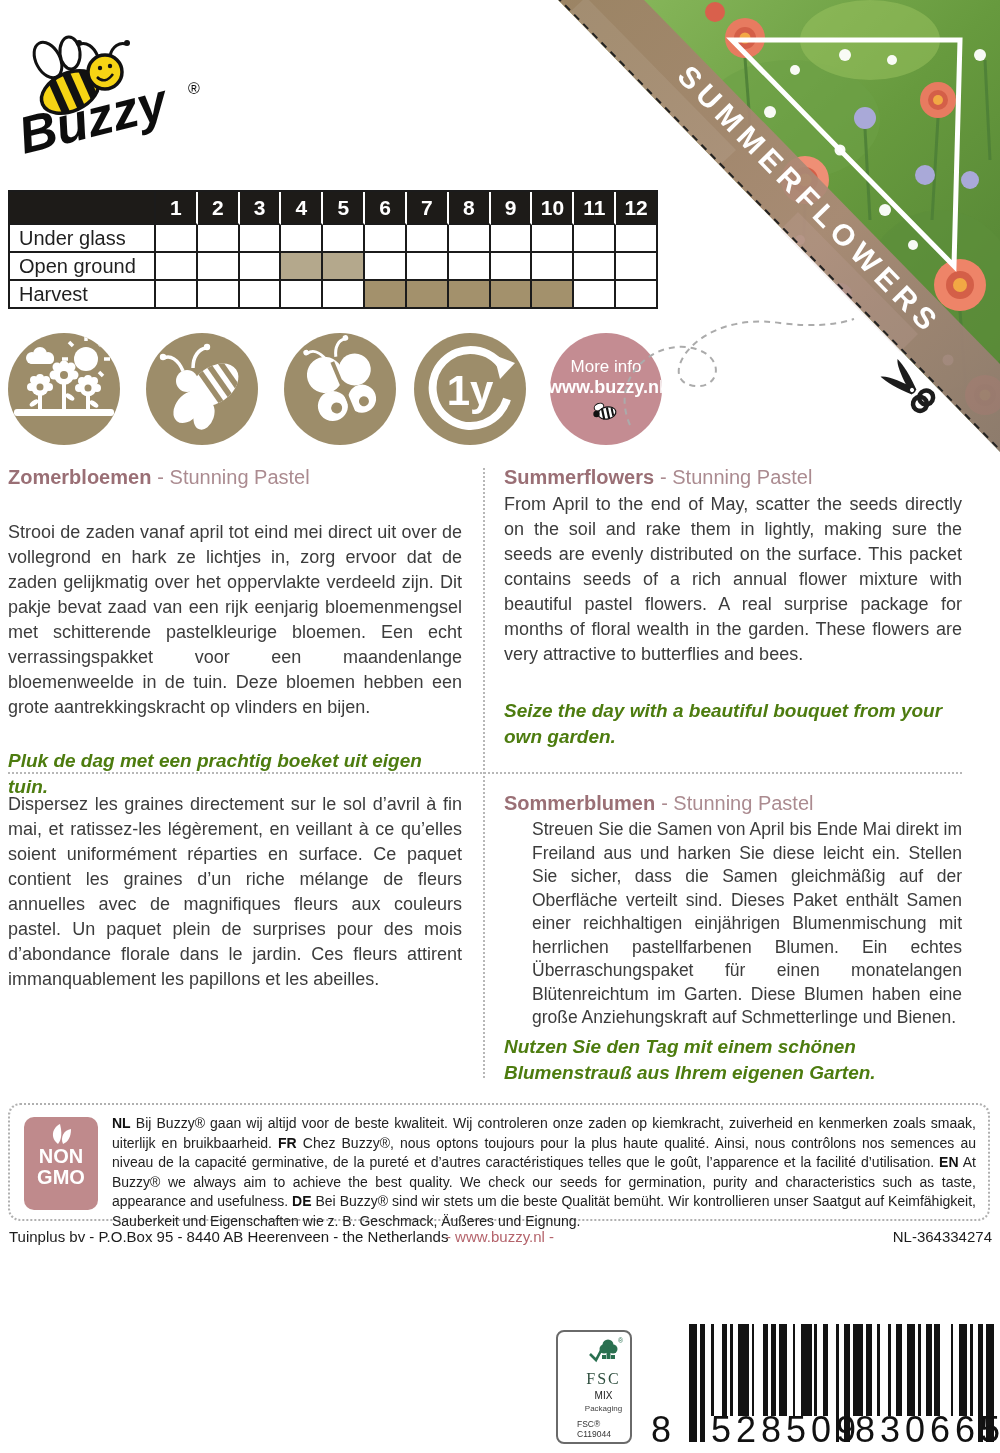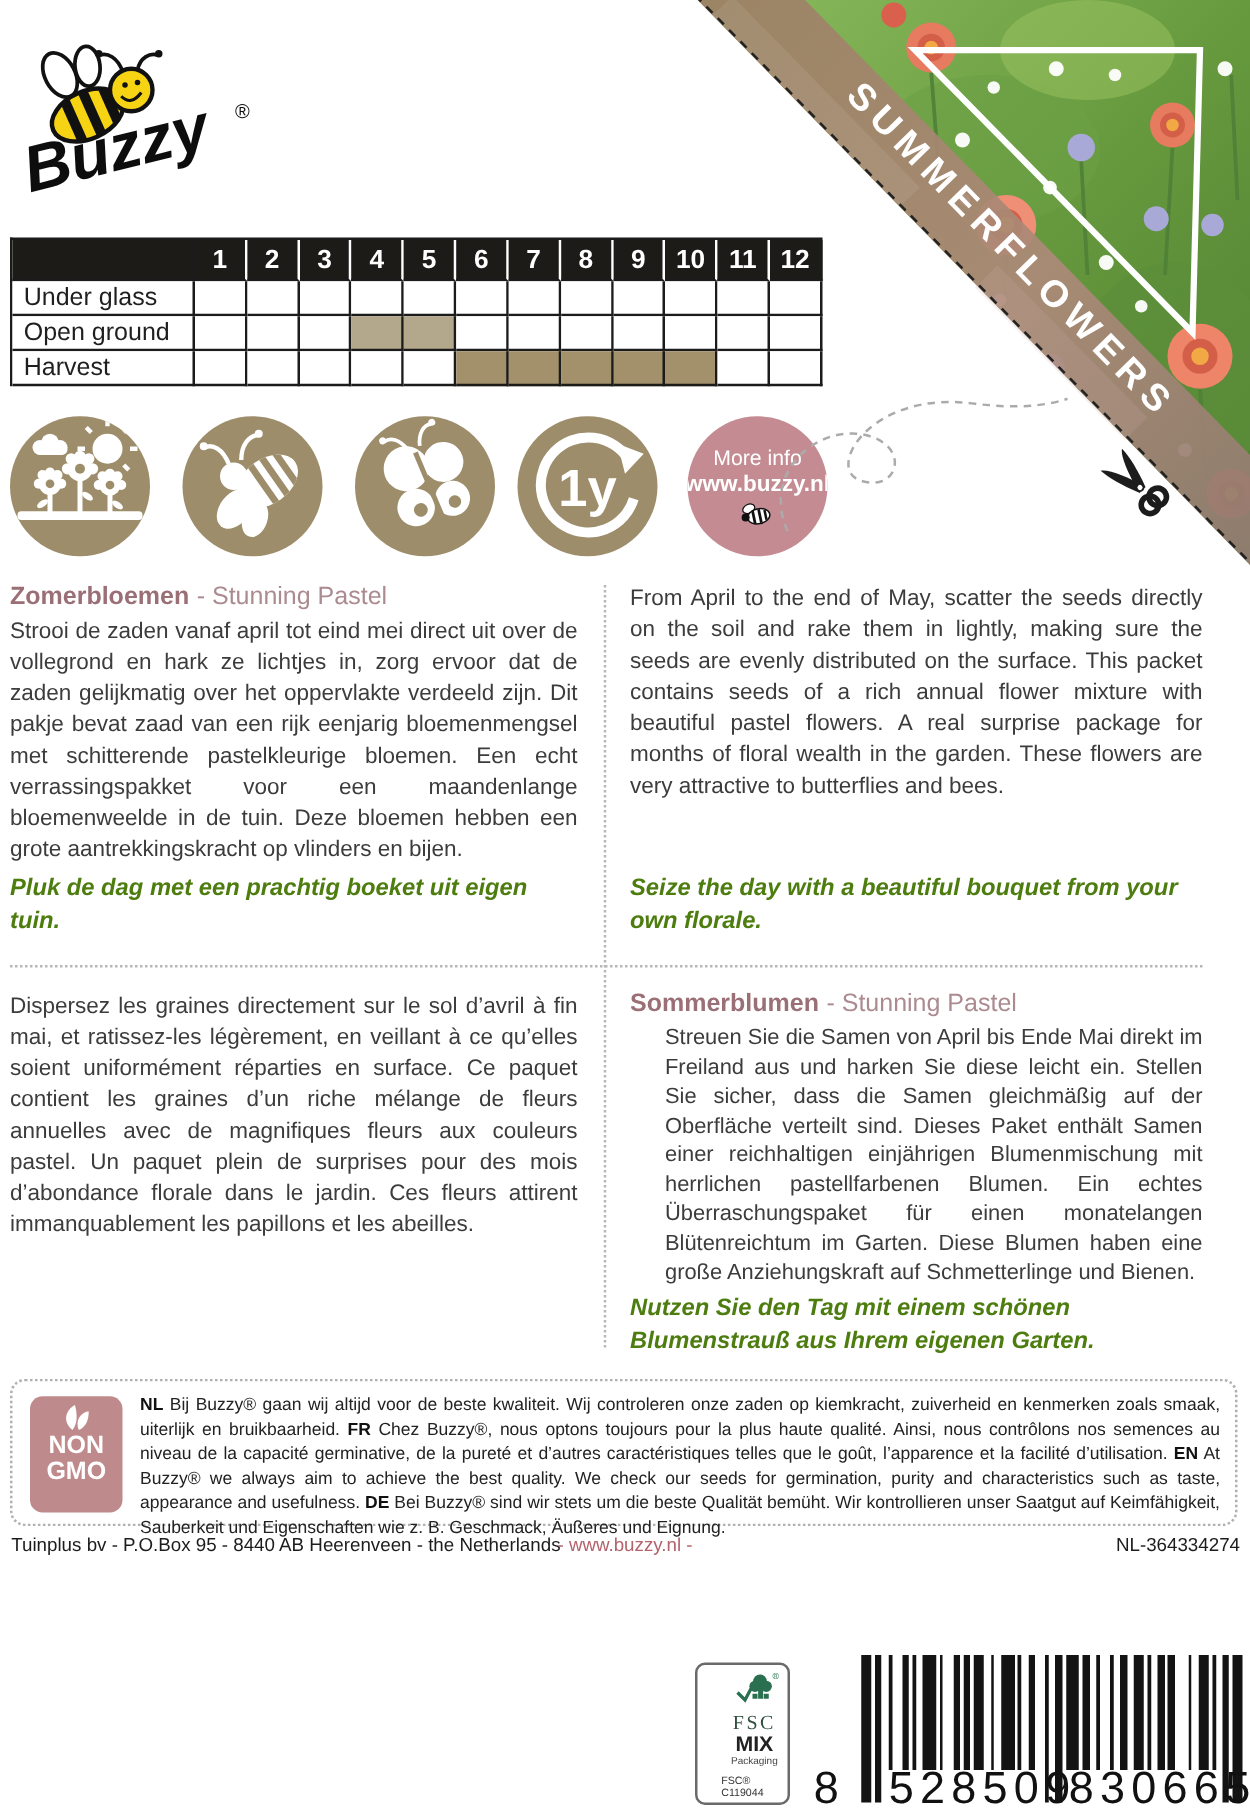--- a/index.html
+++ b/index.html
@@ -55,21 +55,21 @@
   .footer-code{position:absolute;right:8px;top:1228px;font-size:15px;color:#1c1c1c;}
   .banner{position:absolute;left:8px;top:1252px;width:984px;height:60px;background:#1d1b19;
           color:#fff;font-size:34px;line-height:60px;text-align:center;
           letter-spacing:20px;word-spacing:18px;text-indent:20px;}
 
   
   .fsc-box{position:absolute;left:556px;top:1330px;width:76px;height:114px;box-sizing:border-box;
            border:2px solid #6a6a6a;border-radius:8px;display:flex;flex-direction:column;
            align-items:center;padding-top:4px;background:#fff;padding-left:19px;}
   .fsc-acronym{font-family:"Liberation Serif",serif;font-size:16px;letter-spacing:2px;color:#2f4f3f;line-height:17px;}
-  .fsc-mix{font-size:17px;font-weight:bold;color:#222;margin-top:3px;line-height:12px;}
+  .fsc-mix{font-size:10px;font-weight:normal;color:#222;margin-top:3px;line-height:12px;}
   .fsc-pack{font-size:8px;color:#444;margin-top:2px;line-height:9px;}
   .fsc-lic{font-size:8.5px;color:#333;margin-top:6px;line-height:10px;}
 
   
   .barcode{position:absolute;left:645px;top:1324px;width:352px;height:124px;}
   .bars{position:absolute;left:44px;top:0;width:306px;height:118px;display:flex;align-items:flex-start;}
   .bars div{flex:none;}
   .bc-digit{position:absolute;bottom:0;font-size:36px;color:#111;letter-spacing:5px;line-height:36px;}
   .bc-d0{left:6px;}.bc-d1{left:66px;}.bc-d2{left:210px;}
 </style>
@@ -386,29 +386,30 @@
         <line x1="21.5" y1="8" x2="21.5" y2="16" stroke="#111" stroke-width="2"></line>
       </g>
       <circle cx="5.5" cy="13" r="3.2" fill="#111"></circle>
     </svg>
   </div>
 
   <svg style="position:absolute;left:600px;top:295px;pointer-events:none;" width="300" height="175" viewBox="0 0 300 175">
     <path d="M30,130 C8,80 58,42 96,54 C128,64 118,98 90,90 C58,82 96,16 180,28 C212,32 236,30 254,24" fill="none" stroke="#ababab" stroke-width="2" stroke-dasharray="6 5"></path>
   </svg>
 
-  <div class="lang-block" style="left:8px;top:464px;width:454px;height:286px;">
+  <div class="lang-block" style="left:8px;top:464px;width:454px;height:286px;gap:28px;">
     <div class="lang-head"><span class="lang-title">Zomerbloemen</span><span class="lang-sub">- Stunning Pastel</span></div>
     <div class="lang-body">Strooi de zaden vanaf april tot eind mei direct uit over de vollegrond en hark ze lichtjes in, zorg ervoor dat de zaden gelijkmatig over het oppervlakte verdeeld zijn. Dit pakje bevat zaad van een rijk eenjarig bloemenmengsel met schitterende pastelkleurige bloemen. Een echt verrassingspakket voor een maandenlange bloemenweelde in de tuin. Deze bloemen hebben een grote aantrekkingskracht op vlinders en bijen.</div>
     <div class="lang-tagline">Pluk de dag met een prachtig boeket uit eigen tuin.</div>
   </div>
 
   <div class="lang-block" style="left:504px;top:464px;width:458px;height:286px;">
+    <div class="lang-head"><span class="lang-title">Summerflowers</span><span class="lang-sub">- Stunning Pastel</span></div>
     <div class="lang-body">From April to the end of May, scatter the seeds directly on the soil and rake them in lightly, making sure the seeds are evenly distributed on the surface. This packet contains seeds of a rich annual flower mixture with beautiful pastel flowers. A real surprise package for months of floral wealth in the garden. These flowers are very attractive to butterflies and bees.</div>
-    <div class="lang-tagline">Seize the day with a beautiful bouquet from your own florale.</div>
+    <div class="lang-tagline">Seize the day with a beautiful bouquet from your own garden.</div>
   </div>
 
   <div class="v-divider"></div>
   <div class="h-divider"></div>
 
   <div class="lang-block" style="left:8px;top:790px;width:454px;height:296px;">
     <div class="lang-body">Dispersez les graines directement sur le sol d’avril à fin mai, et ratissez-les légèrement, en veillant à ce qu’elles soient uniformément réparties en surface. Ce paquet contient les graines d’un riche mélange de fleurs annuelles avec de magnifiques fleurs aux couleurs pastel. Un paquet plein de surprises pour des mois d’abondance florale dans le jardin. Ces fleurs attirent immanquablement les papillons et les abeilles.</div>
   </div>
 
   <div class="lang-block dense" style="left:504px;top:790px;width:458px;height:296px;">

